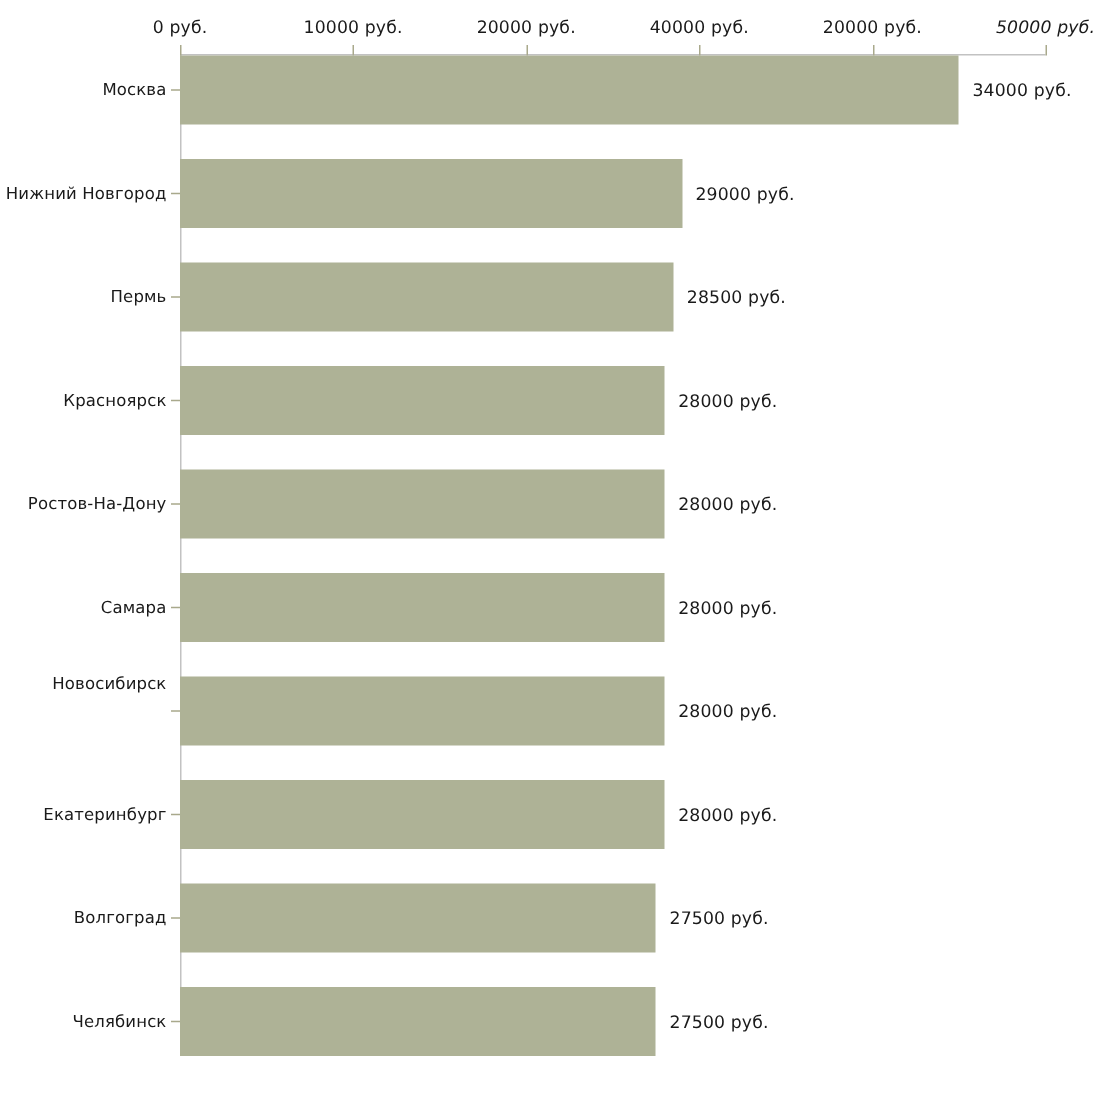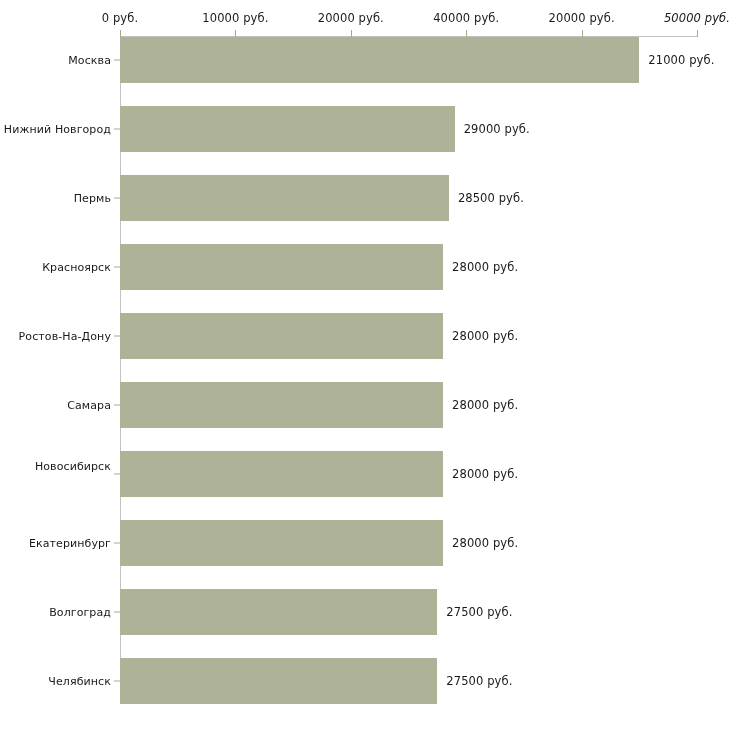--- a/index.html
+++ b/index.html
@@ -104,21 +104,21 @@
       <div class="tick" style="left: 581.6px;"></div>
       <div class="tick-label" style="left: 581.6px;">20000 руб.</div>
       <div class="tick" style="left: 697px;"></div>
       <div class="tick-label" style="left: 697px; font-style: italic;">50000 руб.</div>
     </div>
   <div id="rows">
       <div class="row">
         <div class="cat-label" style="top: 60px;">Москва</div>
         <div class="cat-tick" style="top: 60px;"></div>
         <div class="bar" style="top: 37px; height: 46px; width: 519.3px; background: rgb(174, 178, 150);"></div>
-        <div class="bar-value" style="left: 648.3px; top: 60px;">21000 руб.</div>
+        <div class="bar-value" style="left: 648.3px; top: 60px;">34000 руб.</div>
       </div>
       <div class="row">
         <div class="cat-label" style="top: 129px;">Нижний Новгород</div>
         <div class="cat-tick" style="top: 129px;"></div>
         <div class="bar" style="top: 106px; height: 46px; width: 334.66px; background: rgb(174, 178, 150);"></div>
         <div class="bar-value" style="left: 463.66px; top: 129px;">29000 руб.</div>
       </div>
       <div class="row">
         <div class="cat-label" style="top: 198px;">Пермь</div>
         <div class="cat-tick" style="top: 198px;"></div>
@@ -137,21 +137,21 @@
         <div class="bar" style="top: 313px; height: 46px; width: 323.12px; background: rgb(174, 178, 150);"></div>
         <div class="bar-value" style="left: 452.12px; top: 336px;">28000 руб.</div>
       </div>
       <div class="row">
         <div class="cat-label" style="top: 405px;">Самара</div>
         <div class="cat-tick" style="top: 405px;"></div>
         <div class="bar" style="top: 382px; height: 46px; width: 323.12px; background: rgb(174, 178, 150);"></div>
         <div class="bar-value" style="left: 452.12px; top: 405px;">28000 руб.</div>
       </div>
       <div class="row">
-        <div class="cat-label" style="top: 466px;">Новосибирск</div>
+        <div class="cat-label" style="top: 456px;">Новосибирск</div>
         <div class="cat-tick" style="top: 474px;"></div>
         <div class="bar" style="top: 451px; height: 46px; width: 323.12px; background: rgb(174, 178, 150);"></div>
         <div class="bar-value" style="left: 452.12px; top: 474px;">28000 руб.</div>
       </div>
       <div class="row">
         <div class="cat-label" style="top: 543px;">Екатеринбург</div>
         <div class="cat-tick" style="top: 543px;"></div>
         <div class="bar" style="top: 520px; height: 46px; width: 323.12px; background: rgb(174, 178, 150);"></div>
         <div class="bar-value" style="left: 452.12px; top: 543px;">28000 руб.</div>
       </div>

